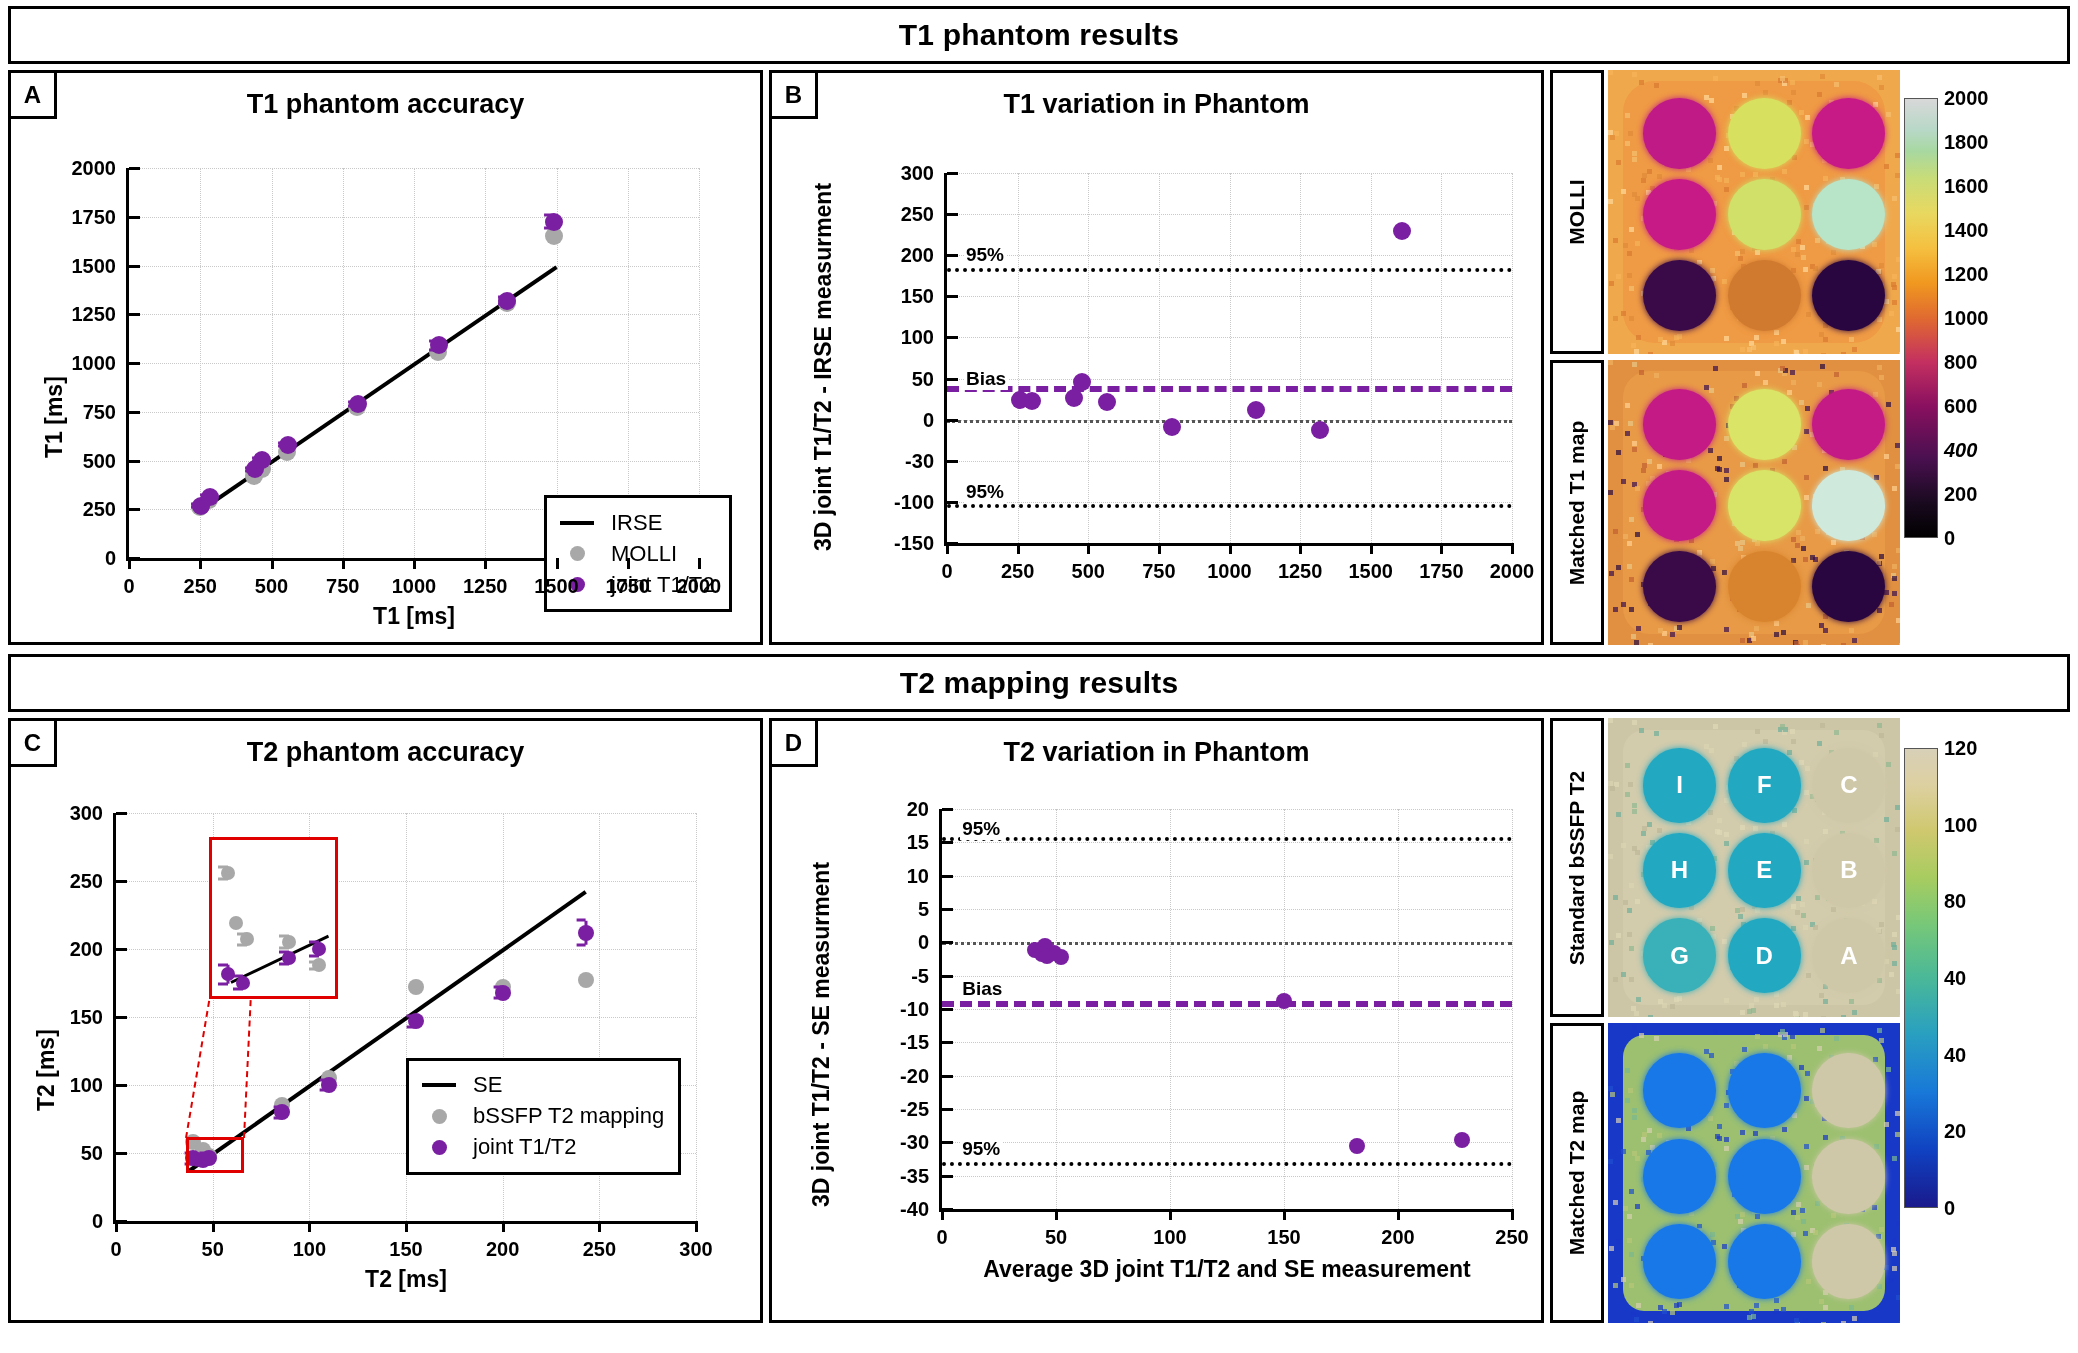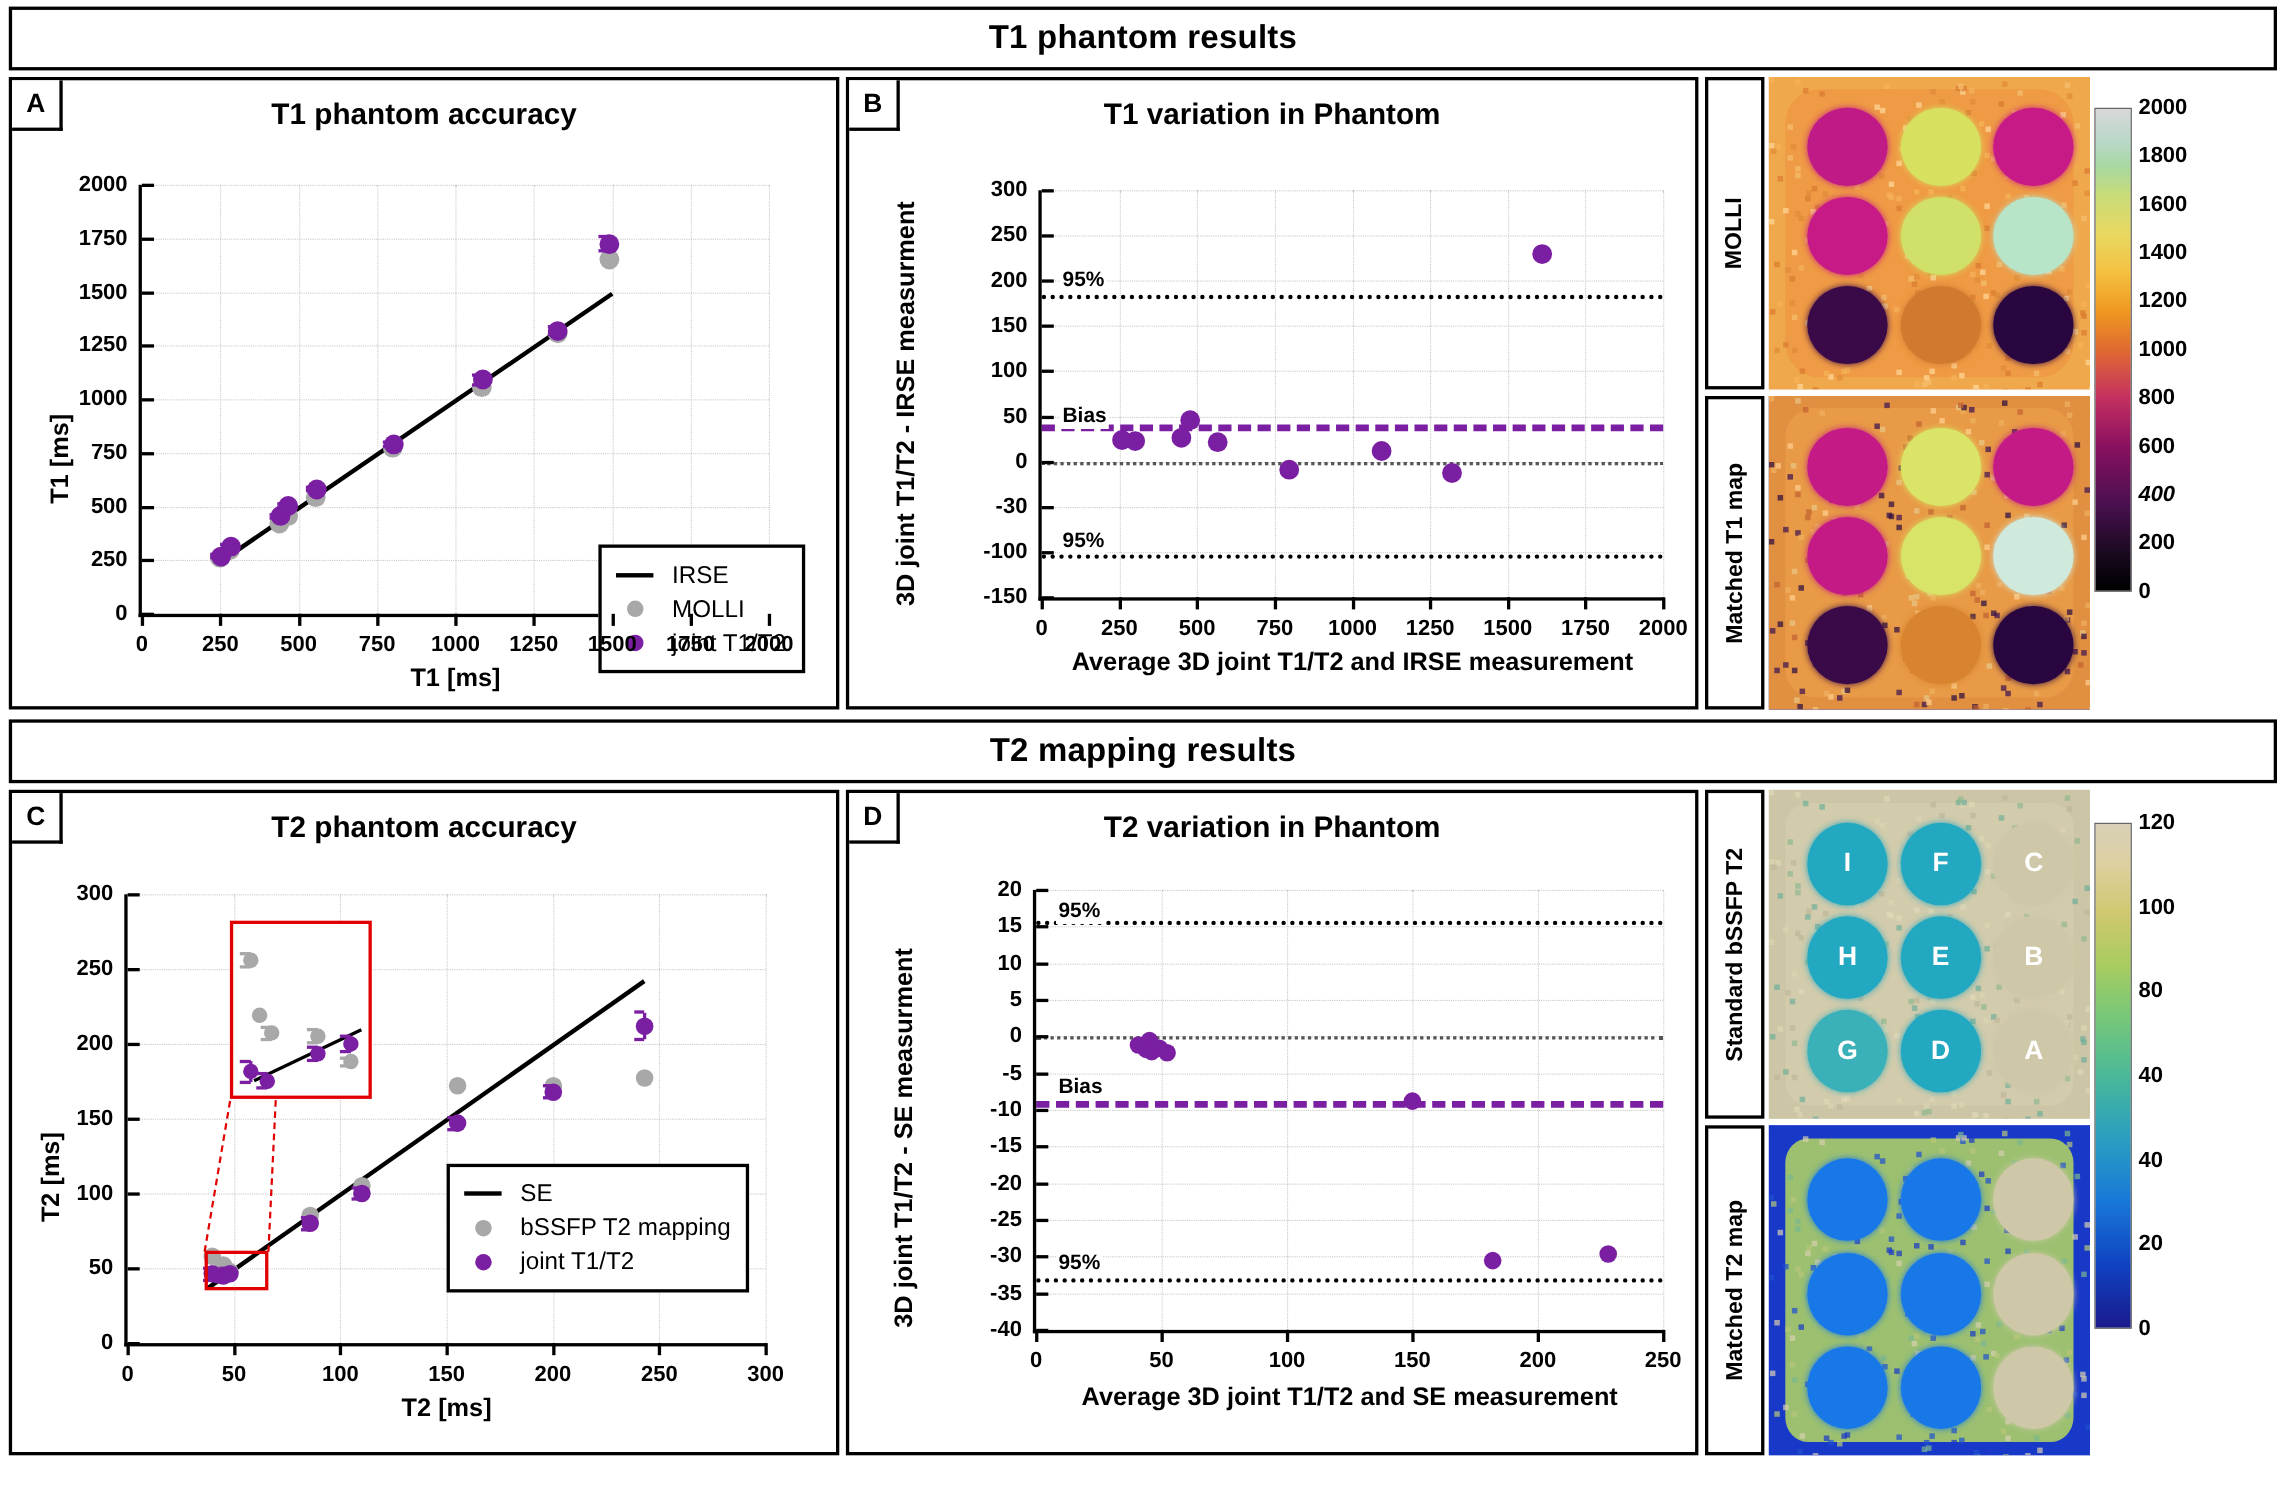--- a/index.html
+++ b/index.html
@@ -271,21 +271,20 @@
             <div class="pt pt-purple" style="left:127.125px;top:225.2888888888889px;width:18px;height:18px;"></div>
             <div class="pt pt-purple" style="left:135.035px;top:208.84444444444446px;width:18px;height:18px;"></div>
             <div class="pt pt-purple" style="left:159.61249999999998px;top:228.57777777777778px;width:18px;height:18px;"></div>
             <div class="pt pt-purple" style="left:225.435px;top:254.06666666666666px;width:18px;height:18px;"></div>
             <div class="pt pt-purple" style="left:309.3375px;top:236.8px;width:18px;height:18px;"></div>
             <div class="pt pt-purple" style="left:373.46500000000003px;top:256.53333333333336px;width:18px;height:18px;"></div>
             <div class="pt pt-purple" style="left:455.39000000000004px;top:57.55555555555554px;width:18px;height:18px;"></div>
           </div>
         <div class="axis-y" style="left:172px;top:100px;height:373px;"></div>
         <div class="axis-x" style="left:172px;top:470px;width:568px;"></div>
-        <div class="ax-title-x" style="left:150px;top:515px;width:615px;">Average 3D joint T1/T2 and IRSE measurement</div>
         <div class="ax-title-y" style="left:38px;top:478px;">3D joint T1/T2 - IRSE measurment</div>
       <div class="tick-x" style="left:174px;top:470px;"></div>
           <div class="tlab-x" style="left:175px;top:487px;">0</div>
           <div class="tick-x" style="left:244.625px;top:470px;"></div>
           <div class="tlab-x" style="left:245.625px;top:487px;">250</div>
           <div class="tick-x" style="left:315.25px;top:470px;"></div>
           <div class="tlab-x" style="left:316.25px;top:487px;">500</div>
           <div class="tick-x" style="left:385.875px;top:470px;"></div>
           <div class="tlab-x" style="left:386.875px;top:487px;">750</div>
           <div class="tick-x" style="left:456.5px;top:470px;"></div>

